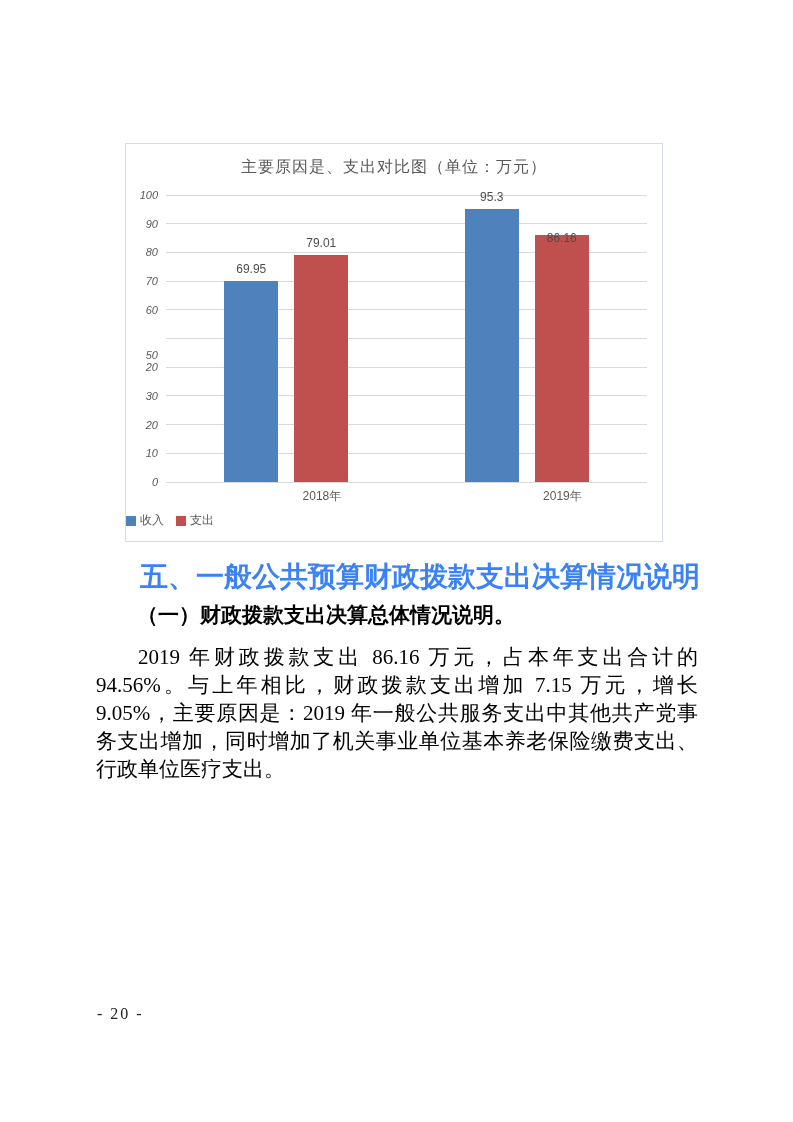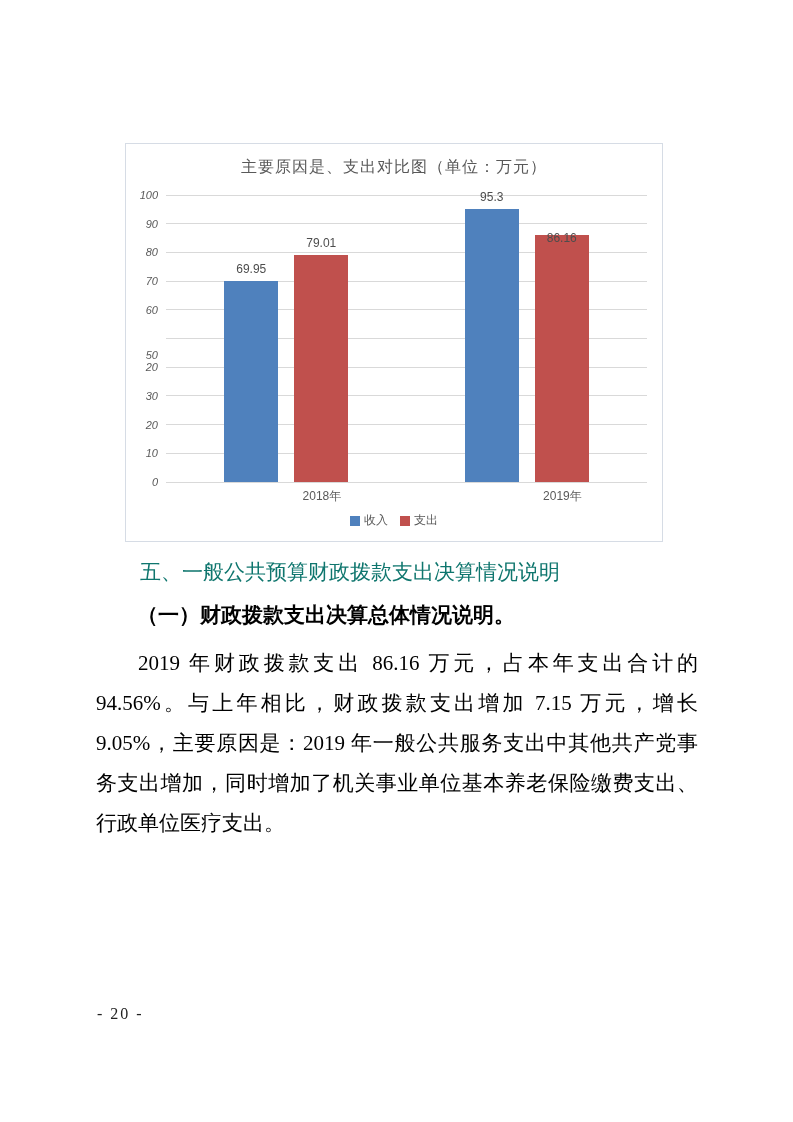--- a/index.html
+++ b/index.html
@@ -66,55 +66,55 @@
     position: absolute;
     top: 0; width: 110px;
     text-align: right;
     font-size: 12px;
     color: #595959;
   }
   .legend {
     position: absolute;
     left: 0; top: 368px; width: 100%;
     display: flex;
-    justify-content: center;
+    justify-content: flex-start;
     align-items: center;
     gap: 12px;
     font-size: 12px;
     color: #595959;
   }
   .legend-item { display: flex; align-items: center; gap: 4px; }
   .legend-swatch { width: 10px; height: 10px; display: inline-block; }
 
   
   .heading-1 {
     position: absolute;
     left: 140px; top: 558px;
     margin: 0;
     font-family: "Liberation Sans", "DejaVu Sans", sans-serif;
-    font-size: 21px;
-    font-weight: normal;
-    color: #0f766e;
+    font-size: 28px;
+    font-weight: bold;
+    color: #3b82f6;
   }
   .heading-2 {
     position: absolute;
     left: 137px; top: 601px;
     margin: 0;
     font-family: Liberation Sans, sans-serif;
     font-size: 21px;
     font-weight: bold;
     color: #000;
   }
   .body-paragraph {
     position: absolute;
     left: 96px; top: 643px;
     width: 602px;
     margin: 0;
     font-size: 21px;
-    line-height: 40px;
+    line-height: 28px;
     text-align: justify;
     text-indent: 2em;
   }
   .page-number {
     position: absolute;
     left: 97px; top: 1005px;
     font-size: 16px;
     letter-spacing: 2px;
     color: #222;
   }

